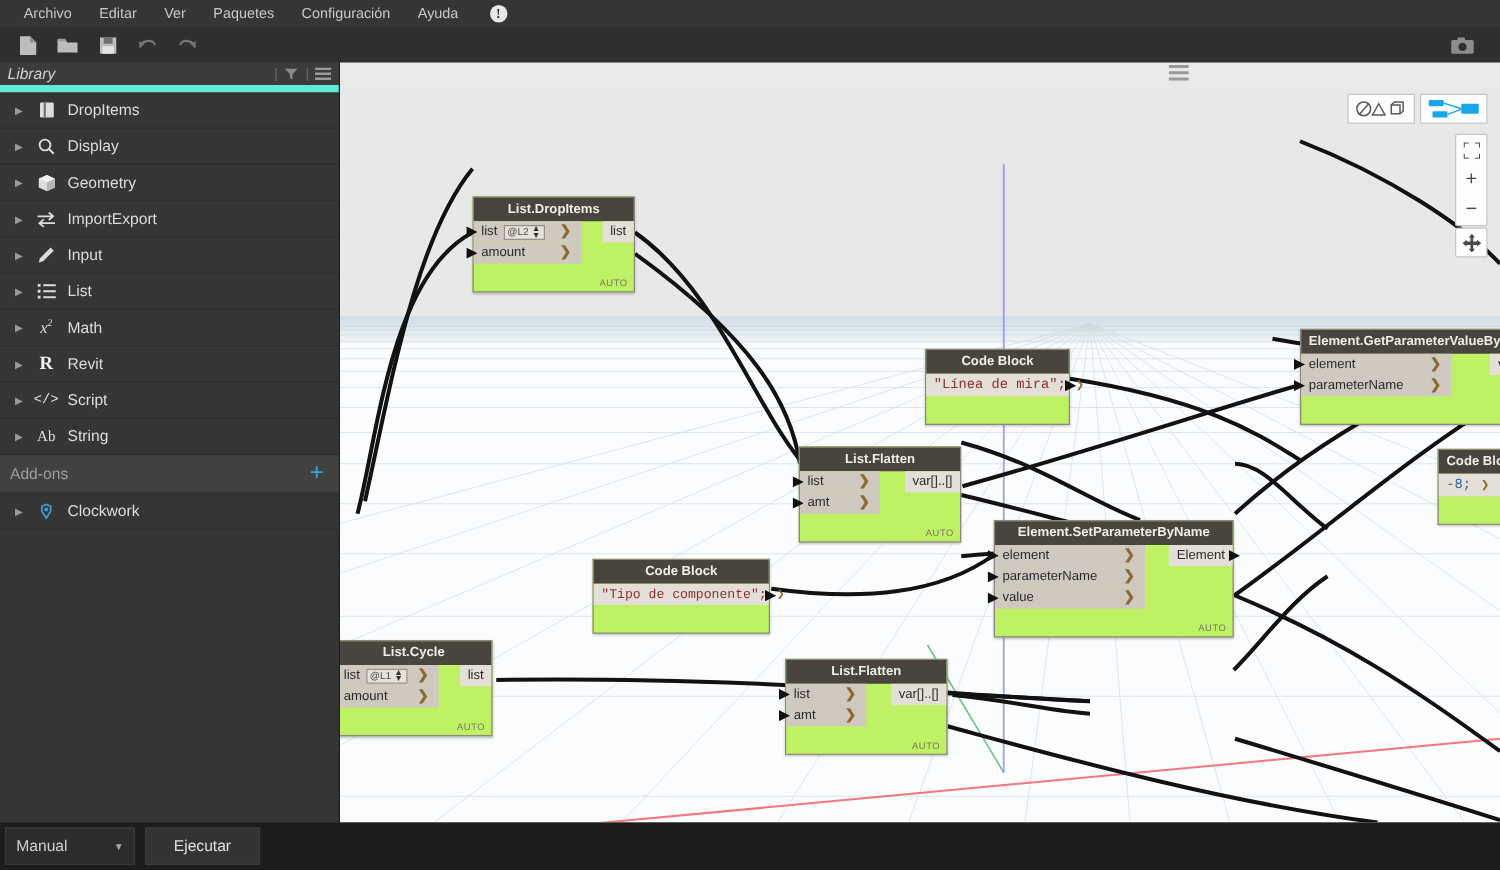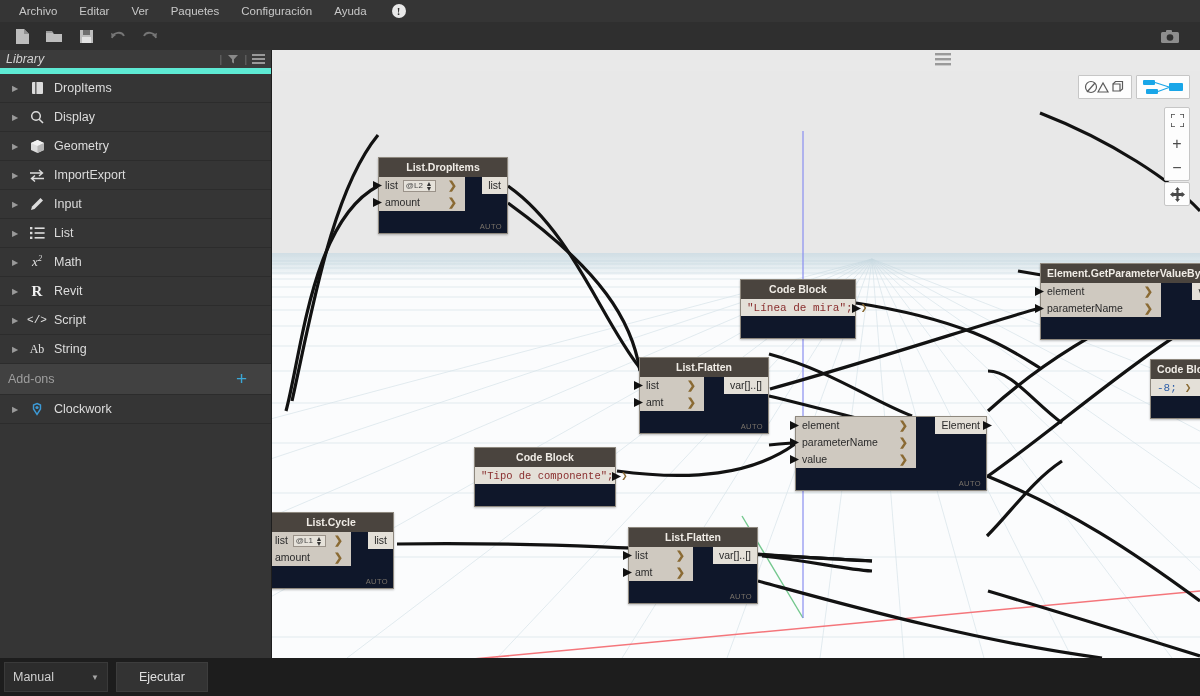--- a/index.html
+++ b/index.html
@@ -71,21 +71,21 @@
     width: 18px; color: #9a9a9a; font-size: 8px; text-align: center; flex-shrink: 0;
   }
   .lib-icon {
     width: 26px; display:flex; justify-content:center;
     color: #e2e2e2; flex-shrink: 0;
   }
   .lib-label { color: #dcdcdc; font-size: 12.5px; margin-left: 4px; }
 
   .addons-row {
     display: flex; align-items: center; height: 31px; background: #414141;
-    padding: 0 24px 0 8px; border-bottom: 1px solid #2c2c2c;
+    padding: 0 12px 0 8px; border-bottom: 1px solid #2c2c2c;
   }
   .addons-label { color: #9e9e9e; font-size: 12.5px; flex: 1; }
   .addons-plus { color: #3ba7d6; font-size: 19px; line-height: 14px; }
 
   
   .canvas {
     position: absolute; left: 272px; top: 50px; width: 928px; height: 608px;
     overflow: hidden; background: #e9e9e9;
   }
   .tabstrip {
@@ -109,21 +109,21 @@
   .horizon-band {
     position:absolute; left:0; top:182px; width:928px; height:22px;
     background: linear-gradient(180deg,#cfdde4 0%, #dbe6eb 40%, #f2f6f8 100%);
     opacity: .95;
   }
 
   svg.gridsvg { position:absolute; left:0; top:0; width:928px; height:587px; }
 
   
   .node {
-    position: absolute; background: #0f172a;
+    position: absolute; background: #bef264;
     border: 1px solid #8e887e; box-shadow: 0 1px 2px rgba(0,0,0,.25);
     font-family: "Liberation Sans", sans-serif;
   }
   .node-hdr {
     background: #4a443e; color: #f0ece6; font-size: 10.5px; font-weight: bold;
     text-align: center; padding: 3px 6px 4px 6px; white-space: nowrap; overflow: hidden;
   }
   .node-body { position: relative; }
   .port-row {
     display: flex; align-items: center; height: 17px; position: relative;
@@ -615,20 +615,21 @@
         <div class="node-body">
           <div class="cb-code">
             <span class="cb-num">-8;</span>
             <span class="cb-chev">❯</span>
           </div>
           <div class="cb-blank"></div>
         </div>
       </div>
 
       <div class="node" style="left:523px; top:345px; width:192px;">
+        <div class="node-hdr">Element.SetParameterByName</div>
         <div class="node-body">
           <div class="port-row">
             <div class="in-label" style="width:120px">
               <span>element</span>
               <span class="in-chev">❯</span>
             </div>
             <div class="out-label">Element</div>
             <div class="port-dot" style="left:-6px; top:4px;"></div>
             <div class="port-dot" style="right:-6px; top:4px;"></div>
           </div>

